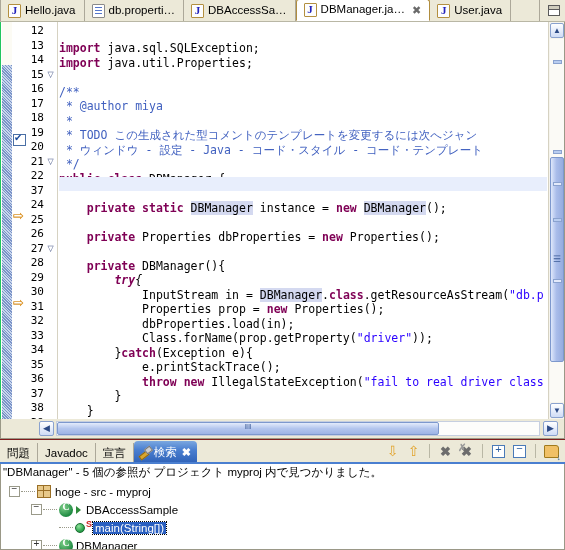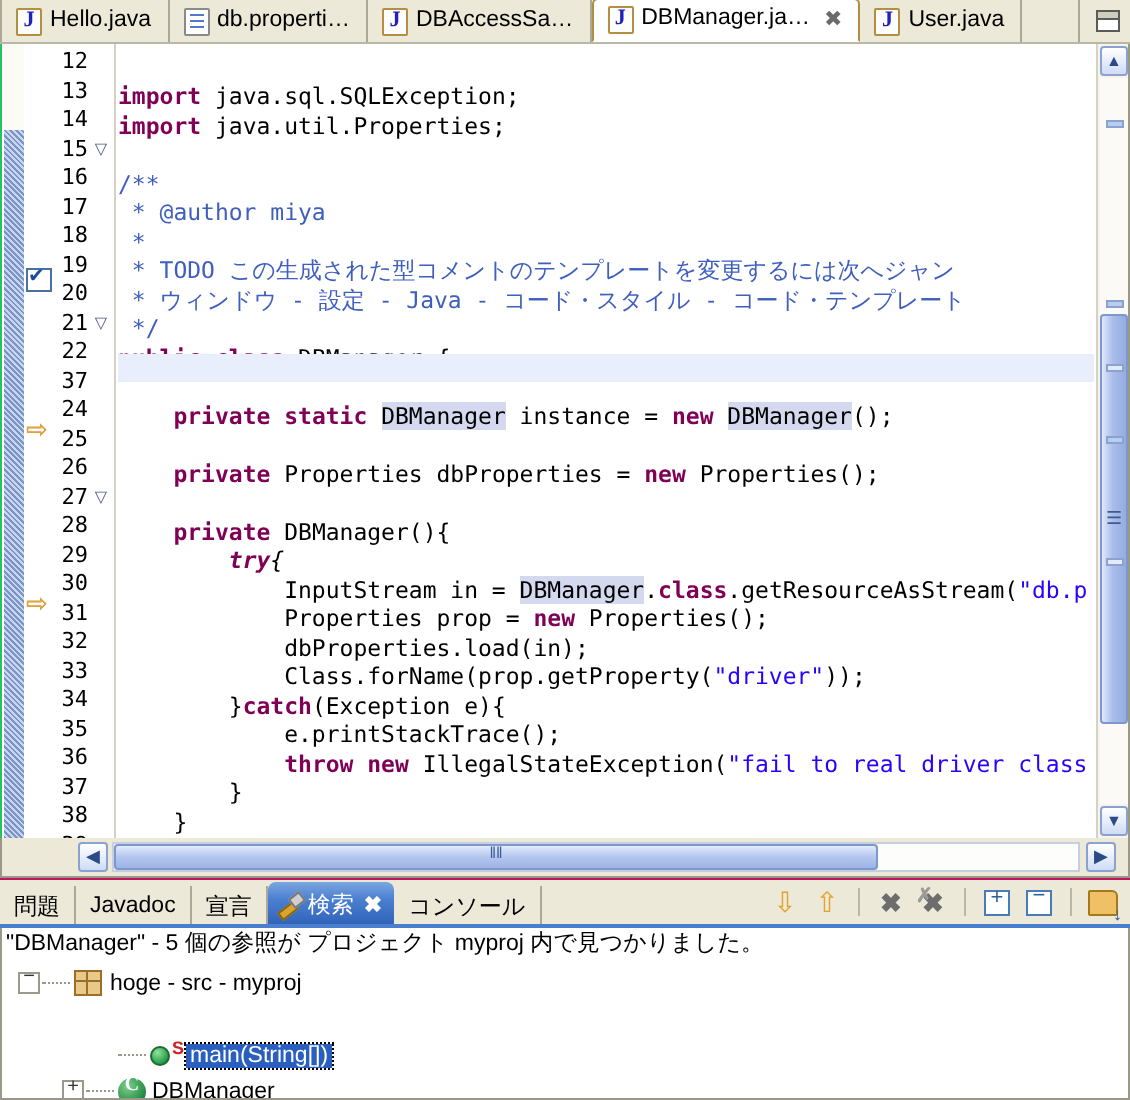--- a/index.html
+++ b/index.html
@@ -6,21 +6,21 @@
   html, body {
     margin: 0; padding: 0;
     width: 565px; height: 550px;
     overflow: hidden;
     background: #ece9d8;
     font-family: "Liberation Sans", sans-serif;
   }
   #app {
     position: relative;
     width: 565px; height: 550px;
-    background: #be185d;
+    background: #7f1d1d;
   }
 
   
   .tabbar {
     position: absolute; left: 0; top: 0; width: 565px; height: 22px;
     background: #ece9d8;
     border-bottom: 1px solid #b9b7a5;
     display: flex; align-items: flex-end;
   }
   .tab {
@@ -543,23 +543,20 @@
         <span>Javadoc</span>
       </div>
       <div class="vtab">
         <span>宣言</span>
       </div>
       <div class="vtab active">
         <span class="search-icon"></span>
         <span>検索</span>
         <span class="vtab-close">✖</span>
       </div>
-      <div class="vtab">
-        <span>コンソール</span>
-      </div>
 
       <div class="vtool">
         <span class="tbtn">
           <span class="ar-down">⇩</span>
         </span>
         <span class="tbtn">
           <span class="ar-up">⇧</span>
         </span>
         <span class="sep"></span>
         <span class="tbtn">
@@ -587,20 +584,27 @@
     <div class="result-body">
       <div class="result-header">"DBManager" - 5 個の参照が プロジェクト myproj 内で見つかりました。</div>
 
       <div class="tree-row" style="top:19px;padding-left:8px;">
         <span class="twisty minus"></span>
         <span class="dots"></span>
         <span class="ico-proj"></span>
         <span>hoge - src - myproj</span>
       </div>
 
+      <div class="tree-row" style="top:37px;padding-left:30px;">
+        <span class="twisty minus"></span>
+        <span class="dots"></span>
+        <span class="ico-class"></span>
+        <span class="ico-run"></span>
+        <span>DBAccessSample</span>
+      </div>
 
       <div class="tree-row" style="top:55px;padding-left:58px;">
         <span class="dots"></span>
         <span class="ico-method"></span>
         <span class="sup-s">S</span>
         <span class="sel-label">main(String[])</span>
       </div>
 
       <div class="tree-row" style="top:73px;padding-left:30px;">
         <span class="twisty plus"></span>

